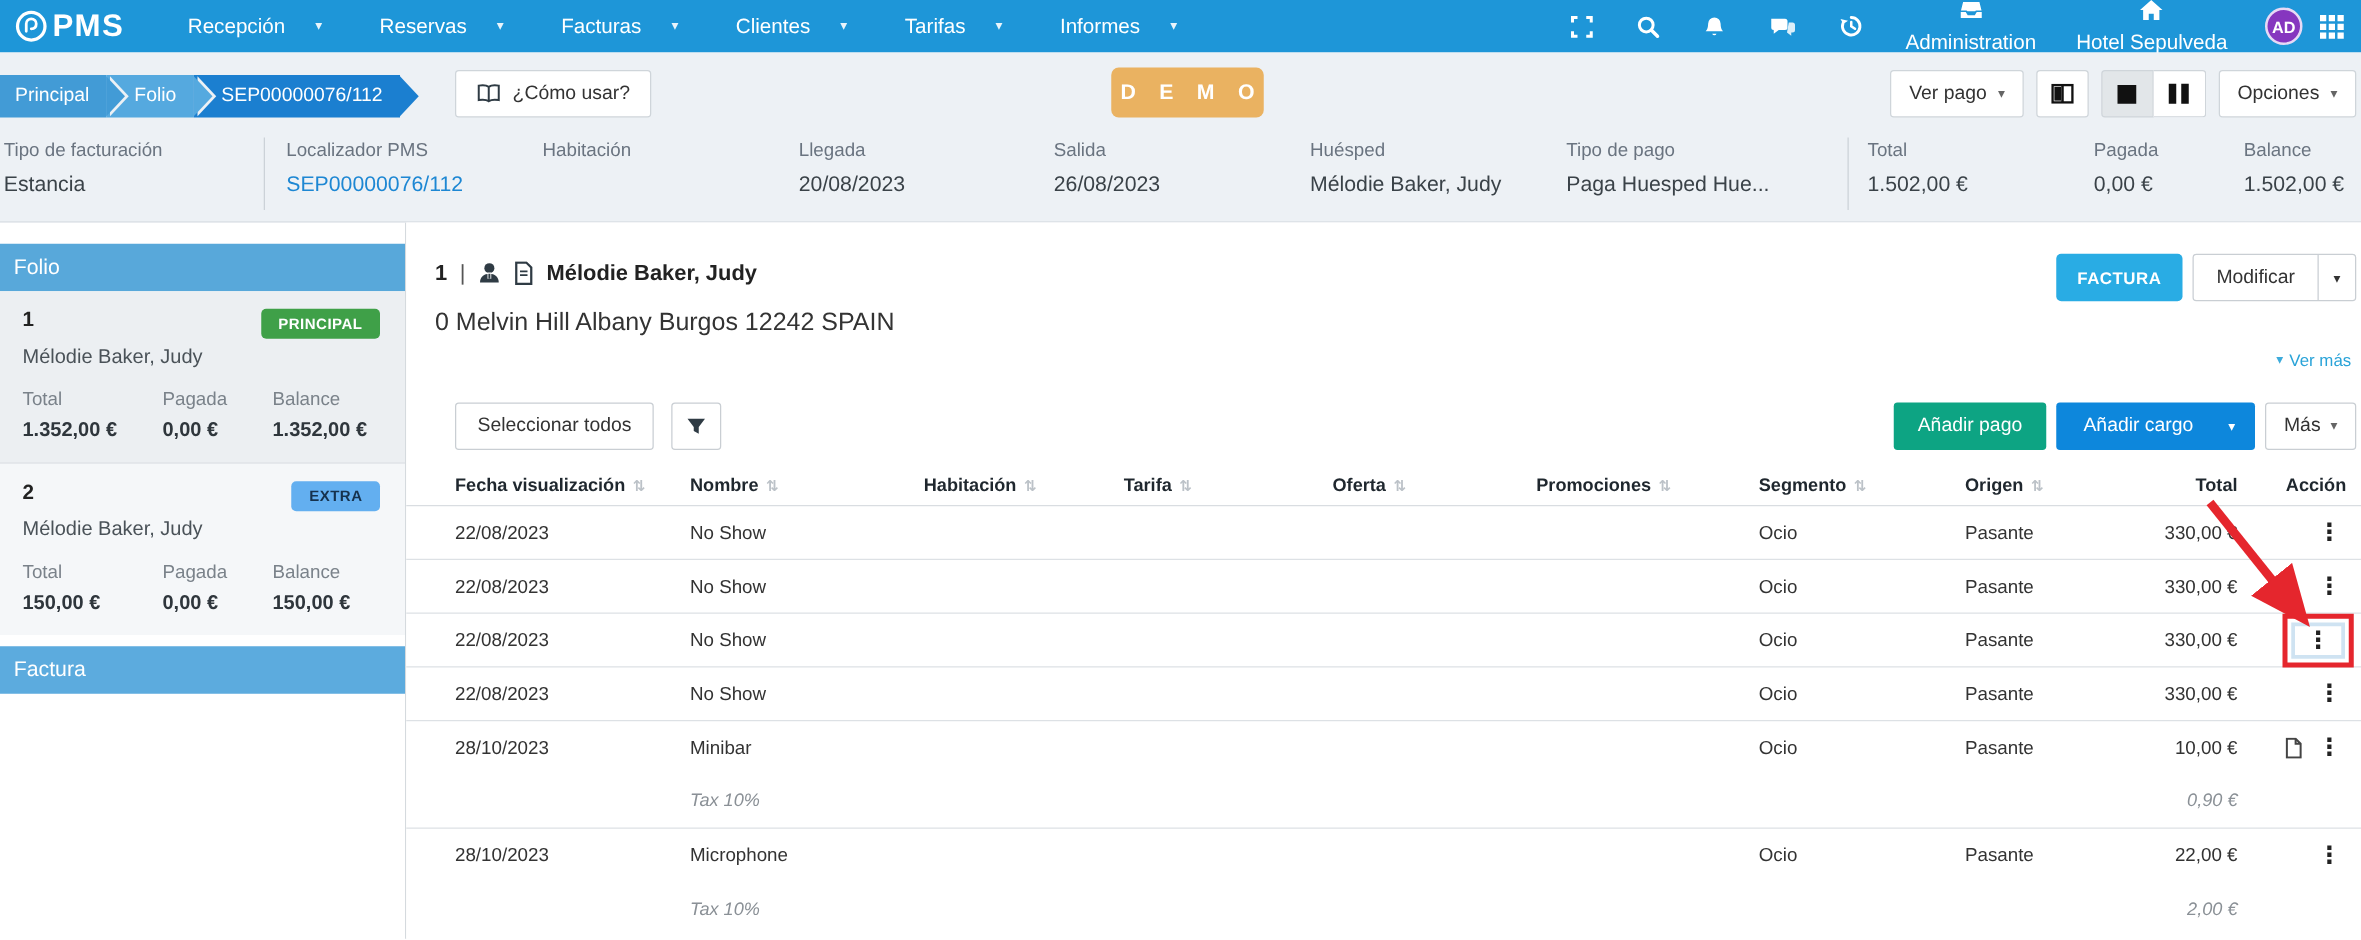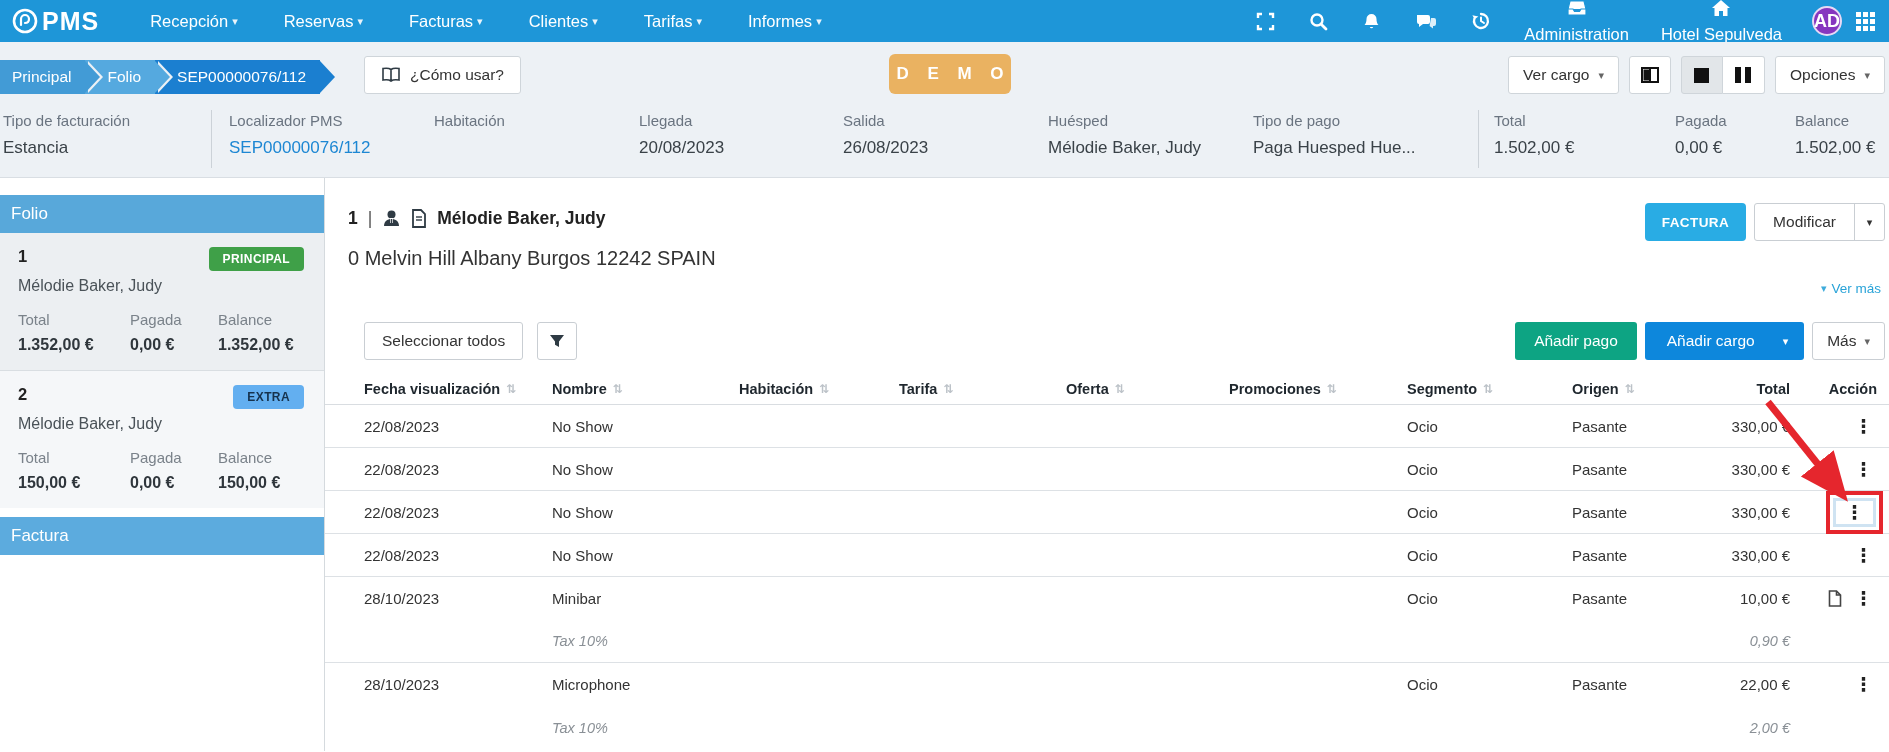--- a/index.html
+++ b/index.html
@@ -6,29 +6,29 @@
   html,body { width:1889px; height:752px; overflow:hidden; background:#fff;
     font-family:"Liberation Sans","DejaVu Sans",sans-serif; }
   .page { position:relative; width:1889px; height:752px; }
 
   
   .navbar { position:relative; height:42px; background:#1e96d8; display:flex; align-items:center;
     color:#fff; padding:0 14px 0 12px; }
   .brand { display:flex; align-items:center; gap:4px; font-weight:bold; font-size:25px;
     letter-spacing:1px; margin-right:28px; }
   .nav-menu { display:flex; align-items:center; gap:0; }
-  .nav-item { display:flex; align-items:center; gap:4px; font-size:16.5px; padding:0 23px;
+  .nav-item { display:flex; align-items:center; gap:24px; font-size:16.5px; padding:0 23px;
     cursor:pointer; white-space:nowrap; }
   .caret { font-size:11px; line-height:1; opacity:.9; }
   .nav-right { margin-left:auto; display:flex; align-items:center; gap:0; }
   .nav-icon-btn { padding:0 17px; display:flex; align-items:center; cursor:pointer; }
   .nav-text-item { display:flex; align-items:center; gap:8px; font-size:16.5px; padding:0 16px;
     cursor:pointer; white-space:nowrap;flex-direction:column; }
   .avatar { width:30px; height:30px; border-radius:50%; background:#8636bf; border:2px solid #e7d9f5;
-    color:#fff; font-size:18px; font-weight:bold; display:flex; align-items:center;
+    color:#fff; font-size:13px; font-weight:bold; display:flex; align-items:center;
     justify-content:center; margin:0 14px; cursor:pointer; }
   .grid-icon { display:inline-grid; grid-template-columns:repeat(3,5px); grid-gap:2px; cursor:pointer; }
   .grid-icon i { width:5px; height:5px; background:#fff; display:block; }
 
   
   .head-strip { position:relative; height:136px; background:#edf1f5; border-bottom:1px solid #d9dee3; }
   .crumb-row { position:relative; height:66px; display:flex; align-items:center; }
   .breadcrumbs { display:flex; align-items:center; height:34px; margin-top:4px; }
   .crumb { position:relative; height:34px; display:flex; align-items:center; color:#fff;
     font-size:15.5px; padding:0 14px 0 22px; cursor:pointer; }
@@ -261,21 +261,21 @@
         <svg class="ico" width="20" height="16" viewBox="0 0 20 16">
           <path d="M10 2.5 C8 1 5 1 2 1.5 V13 c3-.5 6-.5 8 1 2-1.5 5-1.5 8-1 V1.5 C15 1 12 1 10 2.5z M10 2.5 V14" fill="none" stroke="#2f3b44" stroke-width="1.6"></path>
         </svg>
         <span>¿Cómo usar?</span>
       </div>
       <div class="demo-badge">
         <span>D E M O</span>
       </div>
       <div class="crumb-right">
         <div class="btn-white">
-          <span>Ver cargo</span>
+          <span>Ver pago</span>
           <span class="caret" style="color:#555">▾</span>
         </div>
         <div class="btn-white btn-sq">
           <svg class="ico" width="18" height="16" viewBox="0 0 18 16">
             <rect x="1" y="1" width="16" height="14" fill="none" stroke="#111" stroke-width="2"></rect>
             <rect x="2.5" y="2.5" width="5.5" height="11" fill="#111"></rect>
             <line x1="9" y1="1" x2="9" y2="15" stroke="#111" stroke-width="2"></line>
           </svg>
         </div>
         <div class="btn-group">

